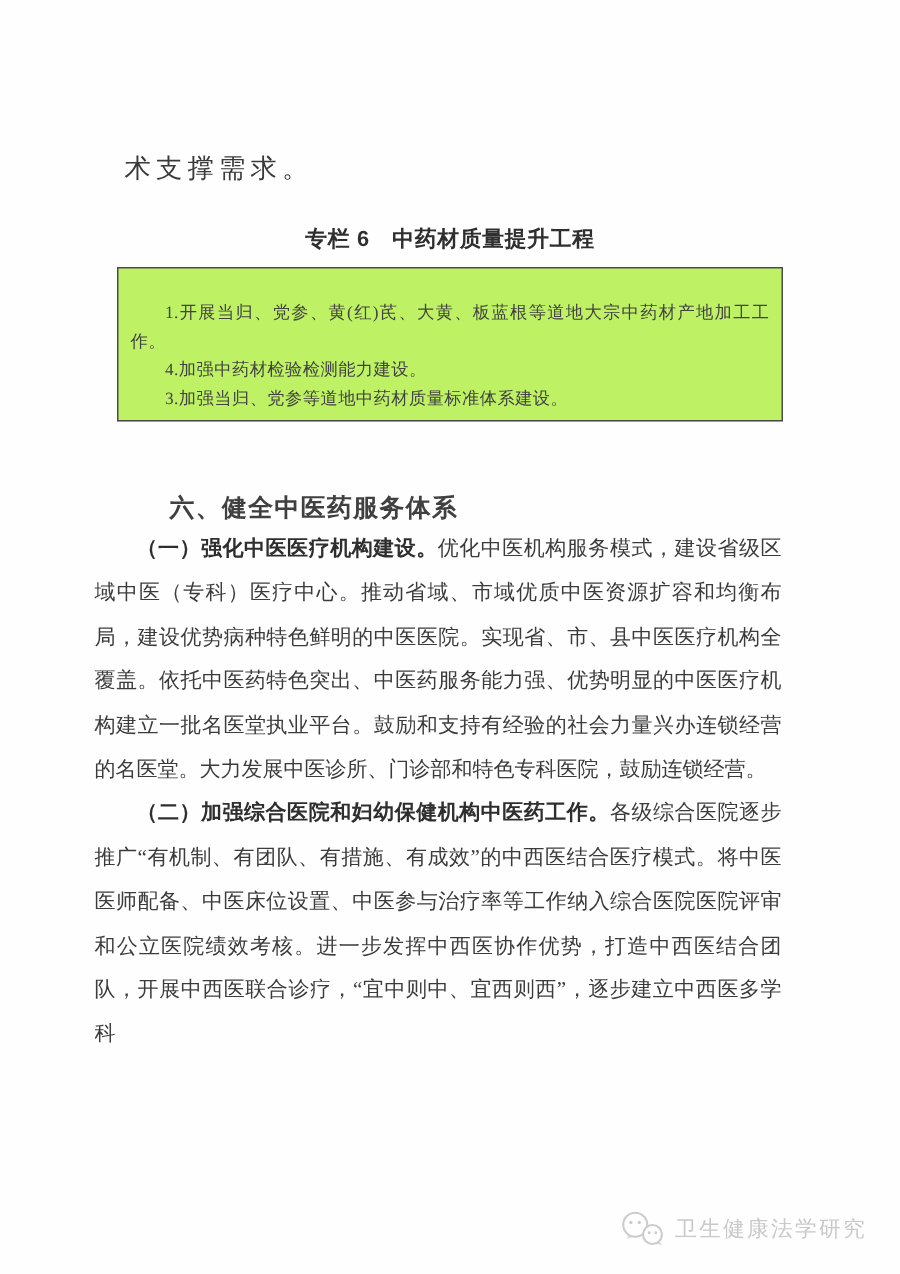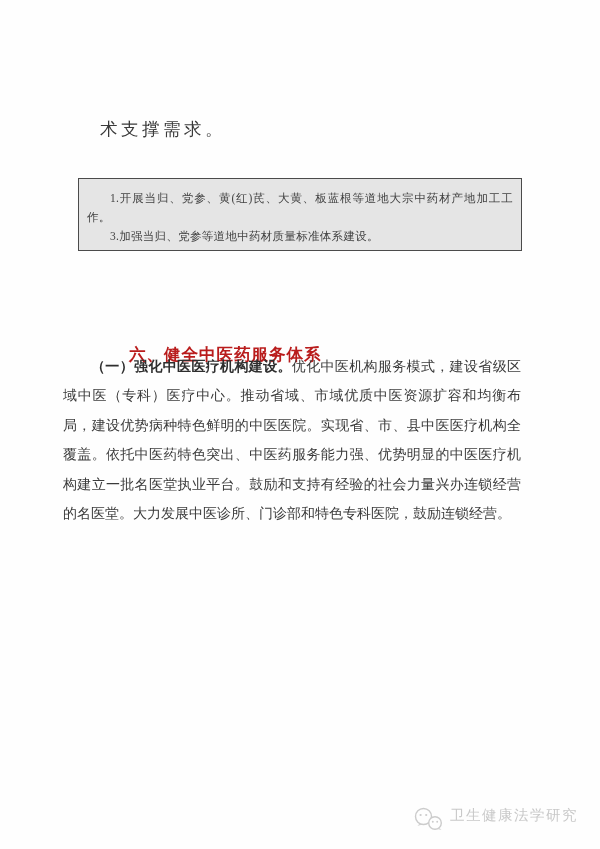--- a/index.html
+++ b/index.html
@@ -11,21 +11,21 @@
     background: #fefefe;
     overflow: hidden;
     font-family: "Liberation Serif", "DejaVu Serif", serif;
     color: #3d3d3d;
   }
   
   .continuation {
     position: absolute;
     left: 83px;
     top: 100px;
-    margin: 17px;
+    margin: 0;
     font-size: 17.5px;
     letter-spacing: 3.5px;
     color: #3a3a3a;
   }
   
   .box-title {
     position: absolute;
     top: 150px;
     left: 0;
     width: 100%;
@@ -38,43 +38,43 @@
     color: #2f2f2f;
   }
   
   .callout {
     position: absolute;
     left: 78px;
     top: 178px;
     width: 444px;
     box-sizing: border-box;
     border: 1px solid #4b4b4b;
-    padding: 10px 8px 4px 8px;
-    background: #e5e5e5;
+    padding: 21px 8px 4px 8px;
+    background: #bef264;
   }
   .callout p {
     margin: 0;
     font-size: 11.5px;
     line-height: 19px;
     text-indent: 2em;
     text-align: justify;
     letter-spacing: 0.3px;
     color: #424242;
   }
   
   .section-title {
     position: absolute;
     left: 113px;
     top: 328px;
-    margin: 16px;
+    margin: 0;
     font-family: "Liberation Sans", "DejaVu Sans", sans-serif;
     font-weight: bold;
     font-size: 16.5px;
     letter-spacing: 1px;
-    color: #b91c1c;
+    color: #404040;
   }
   
   .bodytext {
     position: absolute;
     left: 63px;
     top: 352px;
     width: 458px;
   }
   .bodytext p {
     margin: 0;
@@ -88,47 +88,50 @@
   .bodytext p b {
     font-weight: bold;
     color: #2e2e2e;
   }
   
   .watermark {
     position: absolute;
     top: 806px;
     right: 22px;
     display: flex;
-    align-items: flex-start;
+    align-items: center;
     gap: 5px;
     color: #c9c9c9;
     font-family: "Liberation Sans", "DejaVu Sans", sans-serif;
     font-size: 14.5px;
     letter-spacing: 1.5px;
     user-select: none;
   }
   .watermark svg { display: block; }
 </style>
 </head>
 <body>
 
 <div class="page">
 
   <p class="continuation">术支撑需求。</p>
 
+  <p class="box-title">专栏 6　中药材质量提升工程</p>
 
   <div class="callout">
     <p>1.开展当归、党参、黄(红)芪、大黄、板蓝根等道地大宗中药材产地加工工作。</p>
+    <p>4.加强中药材检验检测能力建设。</p>
     <p>3.加强当归、党参等道地中药材质量标准体系建设。</p>
   </div>
 
   <h2 class="section-title">六、健全中医药服务体系</h2>
 
   <div class="bodytext">
     <p><b>（一）强化中医医疗机构建设。</b><span>优化中医机构服务模式，建设省级区域中医（专科）医疗中心。推动省域、市域优质中医资源扩容和均衡布局，建设优势病种特色鲜明的中医医院。实现省、市、县中医医疗机构全覆盖。依托中医药特色突出、中医药服务能力强、优势明显的中医医疗机构建立一批名医堂执业平台。鼓励和支持有经验的社会力量兴办连锁经营的名医堂。大力发展中医诊所、门诊部和特色专科医院，鼓励连锁经营。</span></p>
+    <p><b>（二）加强综合医院和妇幼保健机构中医药工作。</b><span>各级综合医院逐步推广“有机制、有团队、有措施、有成效”的中西医结合医疗模式。将中医医师配备、中医床位设置、中医参与治疗率等工作纳入综合医院医院评审和公立医院绩效考核。进一步发挥中西医协作优势，打造中西医结合团队，开展中西医联合诊疗，“宜中则中、宜西则西”，逐步建立中西医多学科</span></p>
   </div>
 
   <div class="watermark">
     <span>
       <svg width="33" height="27" viewBox="0 0 33 27" aria-hidden="true">
         <circle cx="11.5" cy="10.5" r="8" fill="none" stroke="#cccccc" stroke-width="1.4"></circle>
         <circle cx="8.6" cy="9" r="1.1" fill="#cccccc"></circle>
         <circle cx="14.2" cy="9" r="1.1" fill="#cccccc"></circle>
         <path d="M7.5 17.5 L5.5 20 L9.5 18.7 Z" fill="#cccccc" opacity="0.8"></path>
         <circle cx="23" cy="17" r="6.3" fill="#fefefe" stroke="#cccccc" stroke-width="1.4"></circle>

